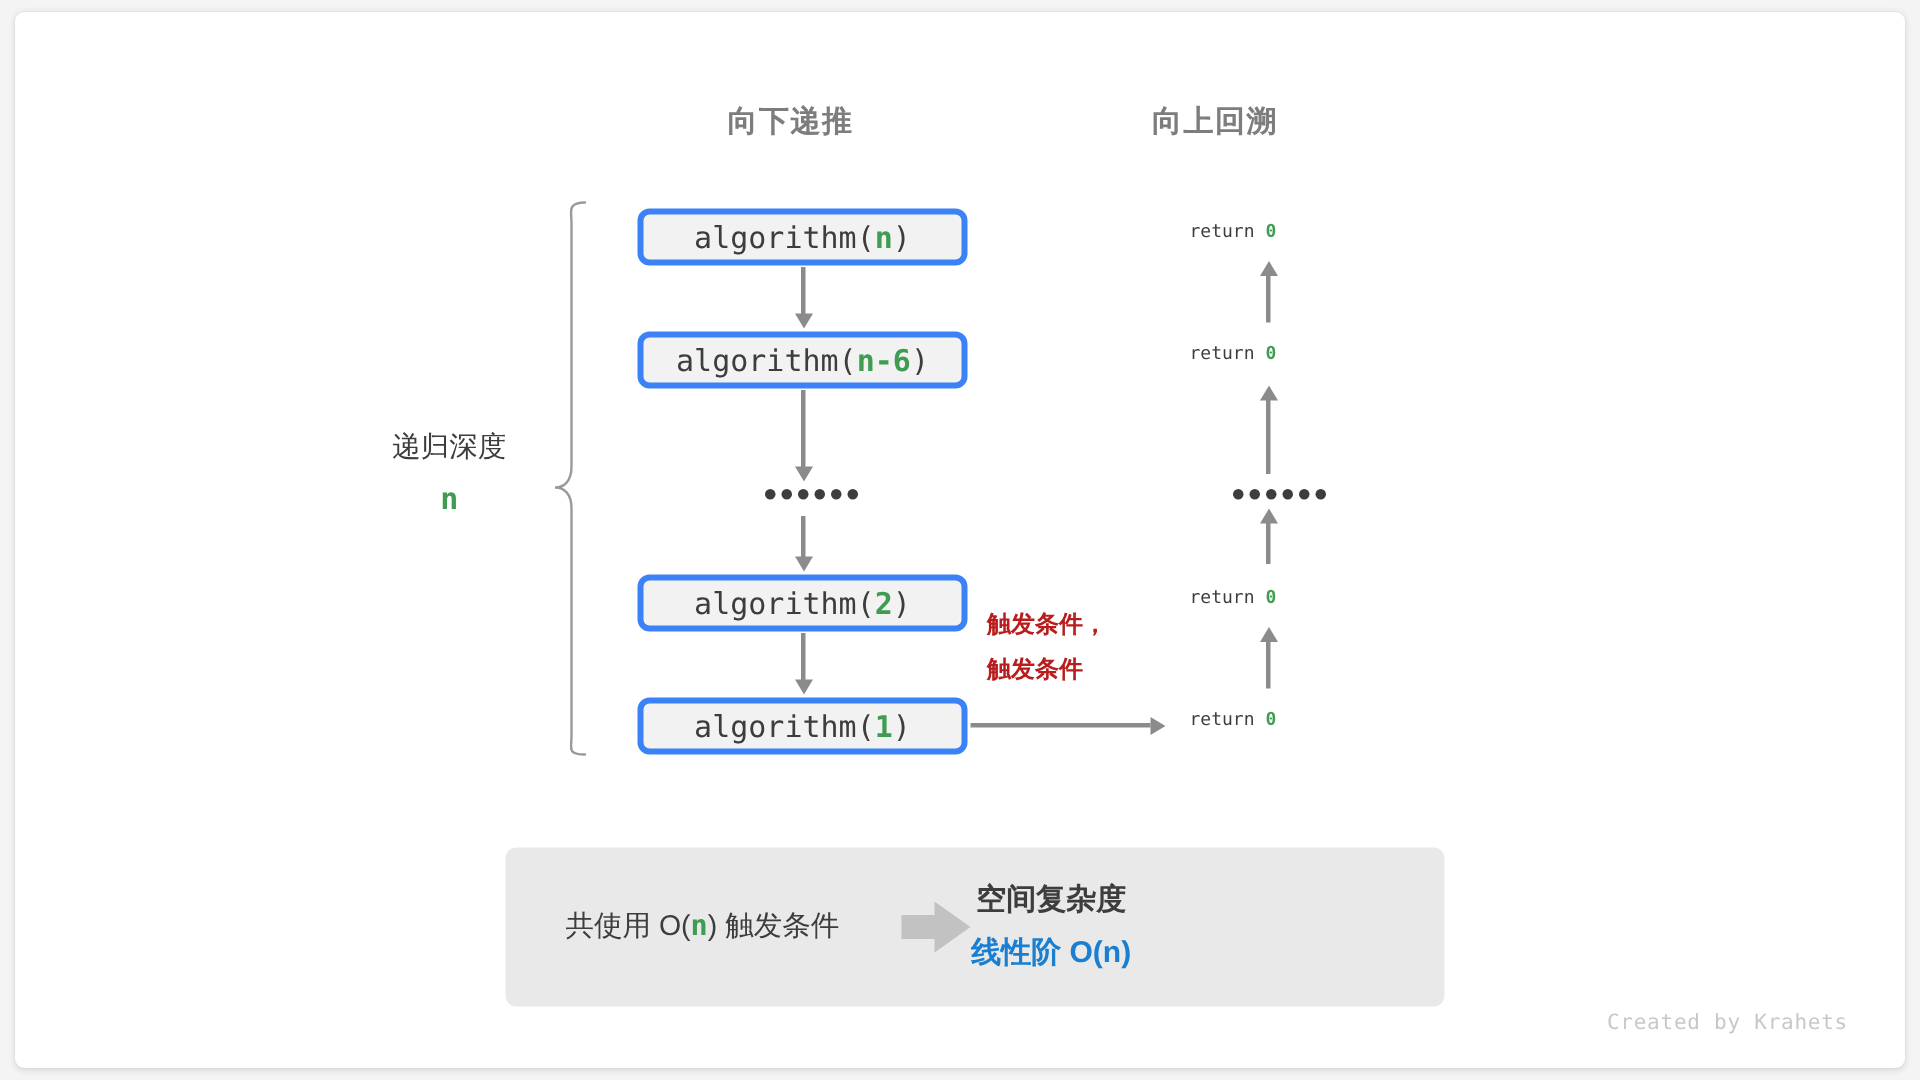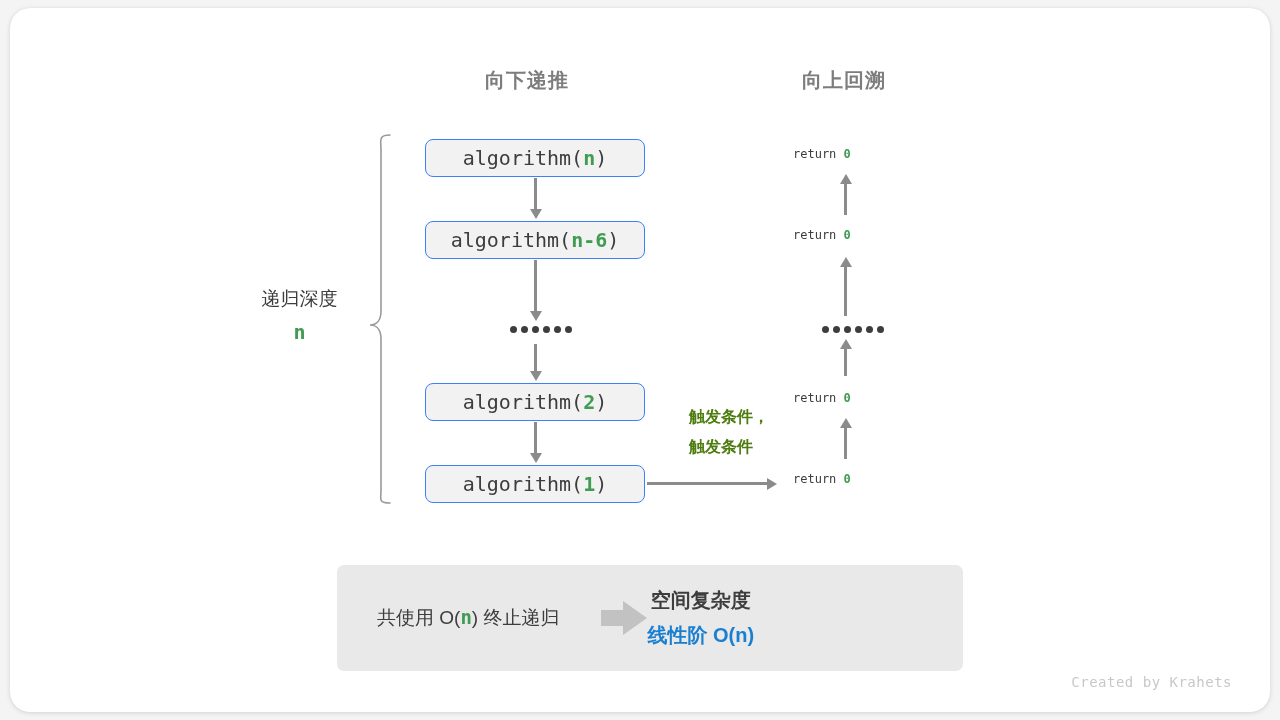--- a/index.html
+++ b/index.html
@@ -12,45 +12,45 @@
     position: relative;
     width: 1280px; height: 720px;
     overflow: hidden;
     background: #f4f4f4;
   }
   .card {
     position: absolute;
     left: 10px; top: 8px;
     width: 1260px; height: 704px;
     background: #ffffff;
-    border-radius: 20px;
+    border-radius: 6px;
     box-shadow: 0 1px 5px rgba(0,0,0,0.13), 0 0 1px rgba(0,0,0,0.10);
   }
   .mono { font-family: "DejaVu Sans Mono", "Liberation Mono", monospace; }
 
   
   .col-head {
     position: absolute;
     font-size: 20px;
     font-weight: bold;
     color: #7d7d7d;
     letter-spacing: 1px;
     white-space: nowrap;
   }
   #head-down { left: 475px; top: 59px; }
-  #head-up   { left: 792px; top: 59px; }
+  #head-up   { left: 758px; top: 59px; }
 
   
   .call-box {
     position: absolute;
     left: 415px;
     width: 220px;
     height: 38px;
     background: #f2f2f2;
-    border: 1px solid #3b82f6;
+    border: 4px solid #3b82f6;
     border-radius: 8px;
     display: flex;
     align-items: center;
     justify-content: center;
     font-size: 20px;
     color: #3d3d3d;
     box-sizing: border-box;
   }
   .call-box .arg { color: #3f9c51; font-weight: bold; }
 
@@ -143,24 +143,24 @@
     content: "";
     position: absolute;
     right: -10px; top: 50%;
     transform: translateY(-50%);
     border-top: 6.5px solid transparent;
     border-bottom: 6.5px solid transparent;
     border-left: 10px solid #8b8b8b;
   }
   #terminate-note {
     position: absolute;
-    left: 679px; top: 394px;
+    left: 648px; top: 394px;
     font-size: 16px;
     font-weight: bold;
-    color: #4d7c0f;
+    color: #b91c1c;
     line-height: 1.9;
     white-space: nowrap;
   }
 
   
   #summary {
     position: absolute;
     left: 327px; top: 557px;
     width: 626px; height: 106px;
     background: #e9e9e9;
@@ -310,21 +310,21 @@
     <div class="v-arrow-up" style="top:419px; height:32px"></div>
 
     <div id="terminate-note">
       <div>触发条件，</div>
       <div>触发条件</div>
     </div>
     <div id="h-arrow"></div>
 
     <div id="summary">
       <div id="summary-left">
-        <div><span>共使用 O(</span><span class="hl mono">n</span><span>) 终止递归</span></div>
+        <div><span>共使用 O(</span><span class="hl mono">n</span><span>) 触发条件</span></div>
       </div>
 
       <div id="big-arrow">
         <div class="shaft"></div>
         <div class="head"></div>
       </div>
 
       <div id="summary-right">
         <span id="sum-title">空间复杂度</span>
         <span id="sum-value">线性阶 O(n)</span>

